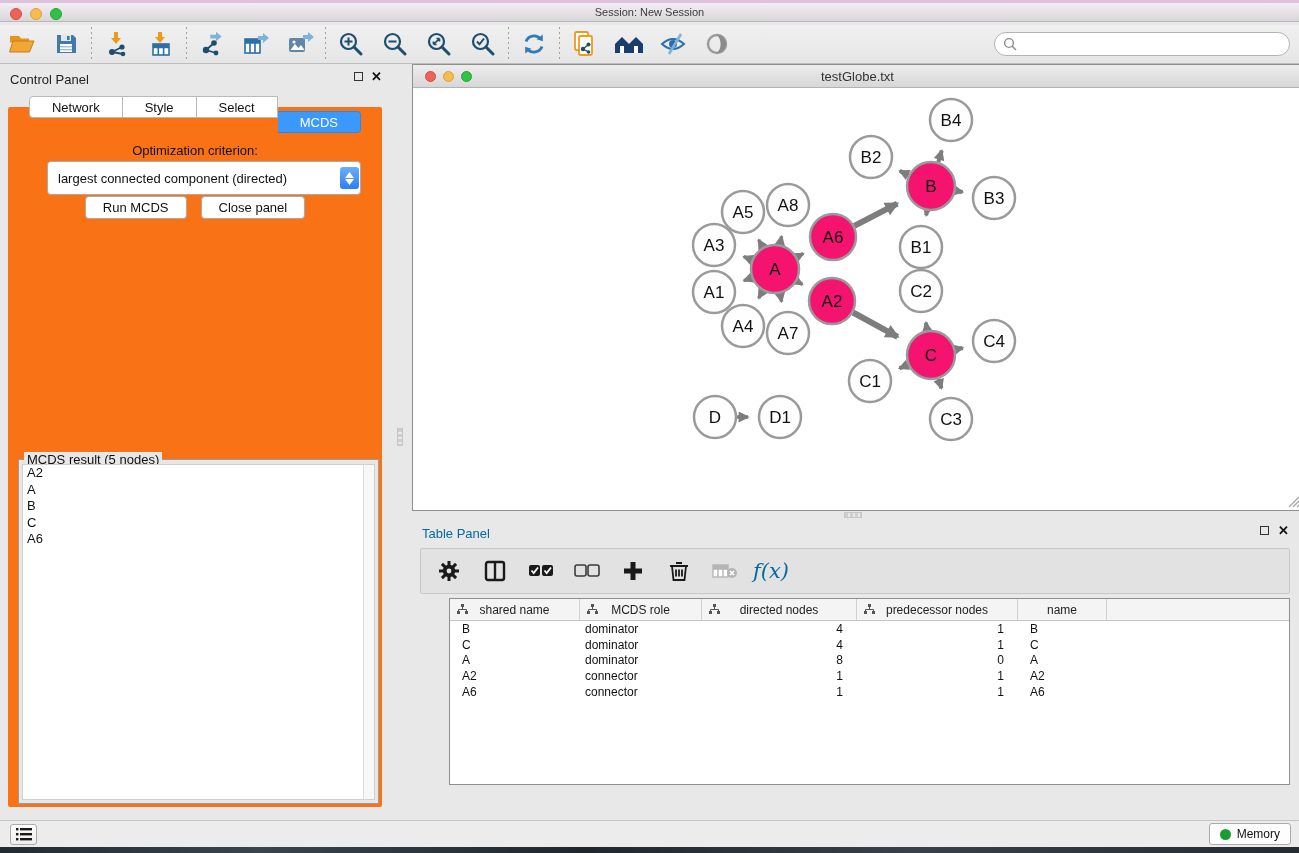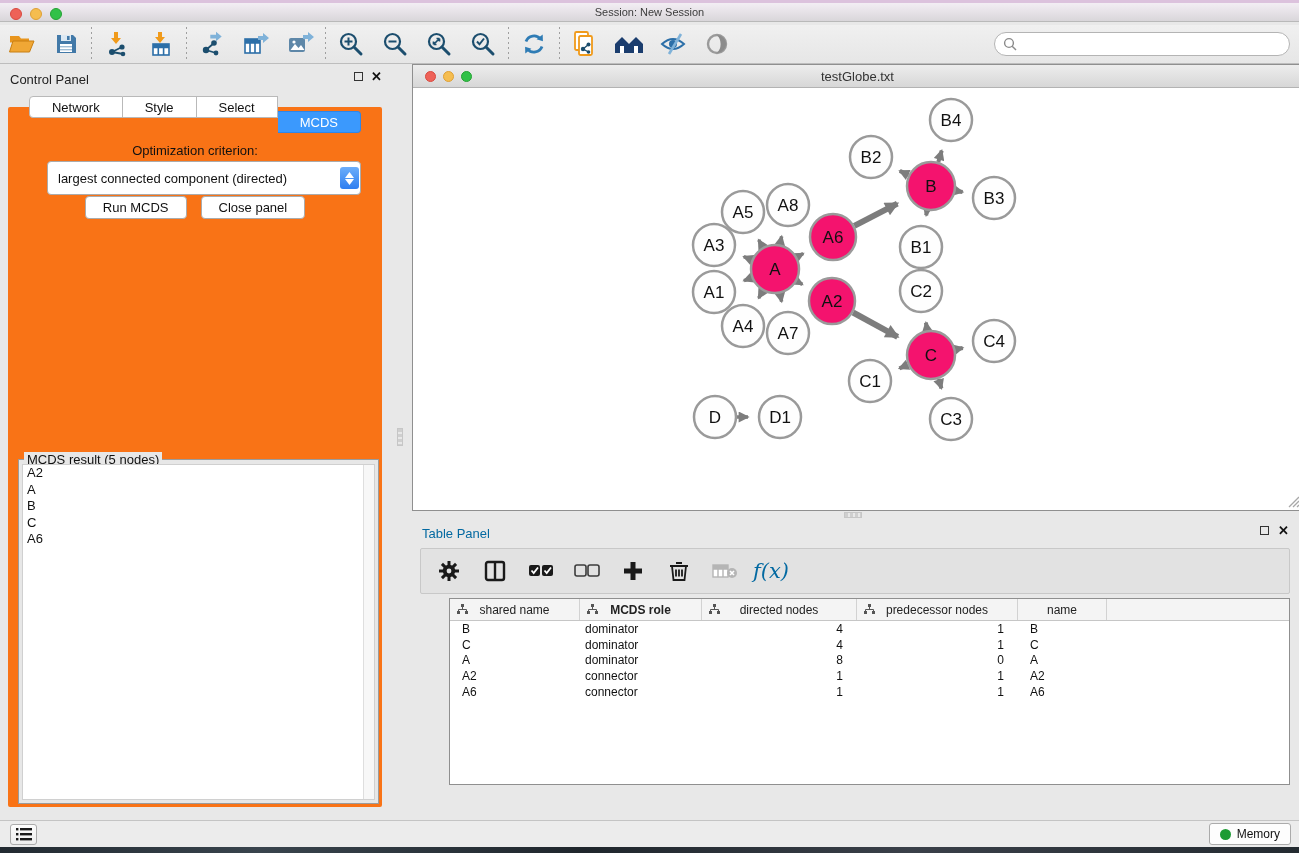--- a/index.html
+++ b/index.html
@@ -549,21 +549,21 @@
           <svg class="coltype" width="11" height="11" viewBox="0 0 11 11">
             <g fill="#555">
               <rect x="4" y="0" width="3" height="3"></rect>
               <rect x="0" y="7" width="3" height="3"></rect>
               <rect x="8" y="7" width="3" height="3"></rect>
             </g>
             <path d="M5.5 3 v2.5 M1.5 7 v-1.5 h8 V7" stroke="#555" stroke-width="1" fill="none"></path>
           </svg>
           <span>shared name</span>
         </div>
-        <div class="dt-hcell" style="width: 122px; font-weight: bold;">
+        <div class="dt-hcell" style="width: 122px;">
           <svg class="coltype" width="11" height="11" viewBox="0 0 11 11">
             <g fill="#555">
               <rect x="4" y="0" width="3" height="3"></rect>
               <rect x="0" y="7" width="3" height="3"></rect>
               <rect x="8" y="7" width="3" height="3"></rect>
             </g>
             <path d="M5.5 3 v2.5 M1.5 7 v-1.5 h8 V7" stroke="#555" stroke-width="1" fill="none"></path>
           </svg>
           <span>MCDS role</span>
         </div>

